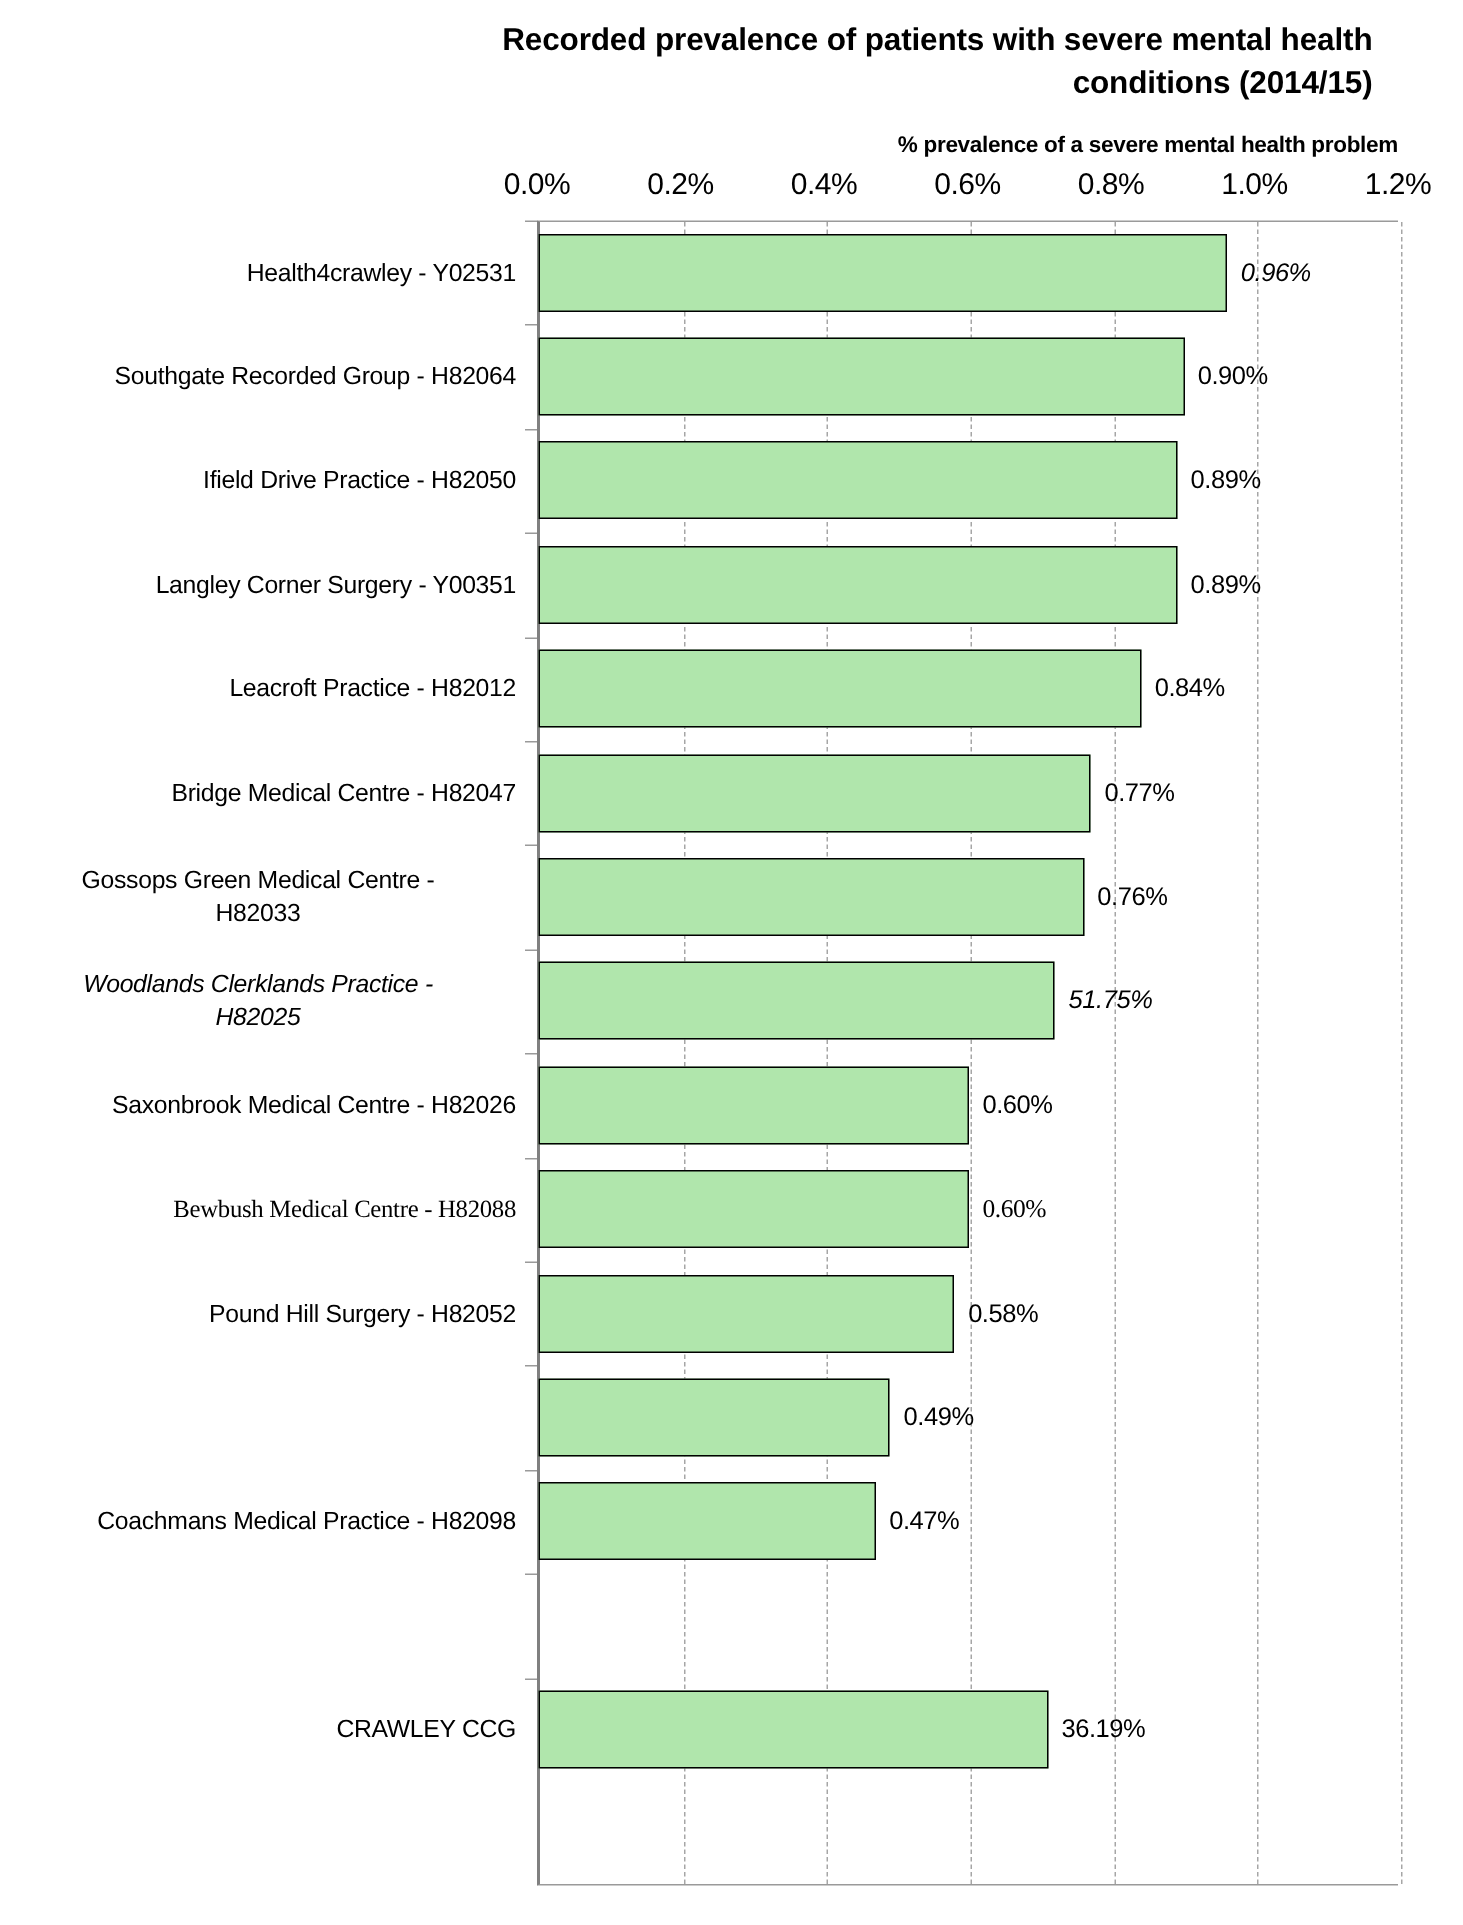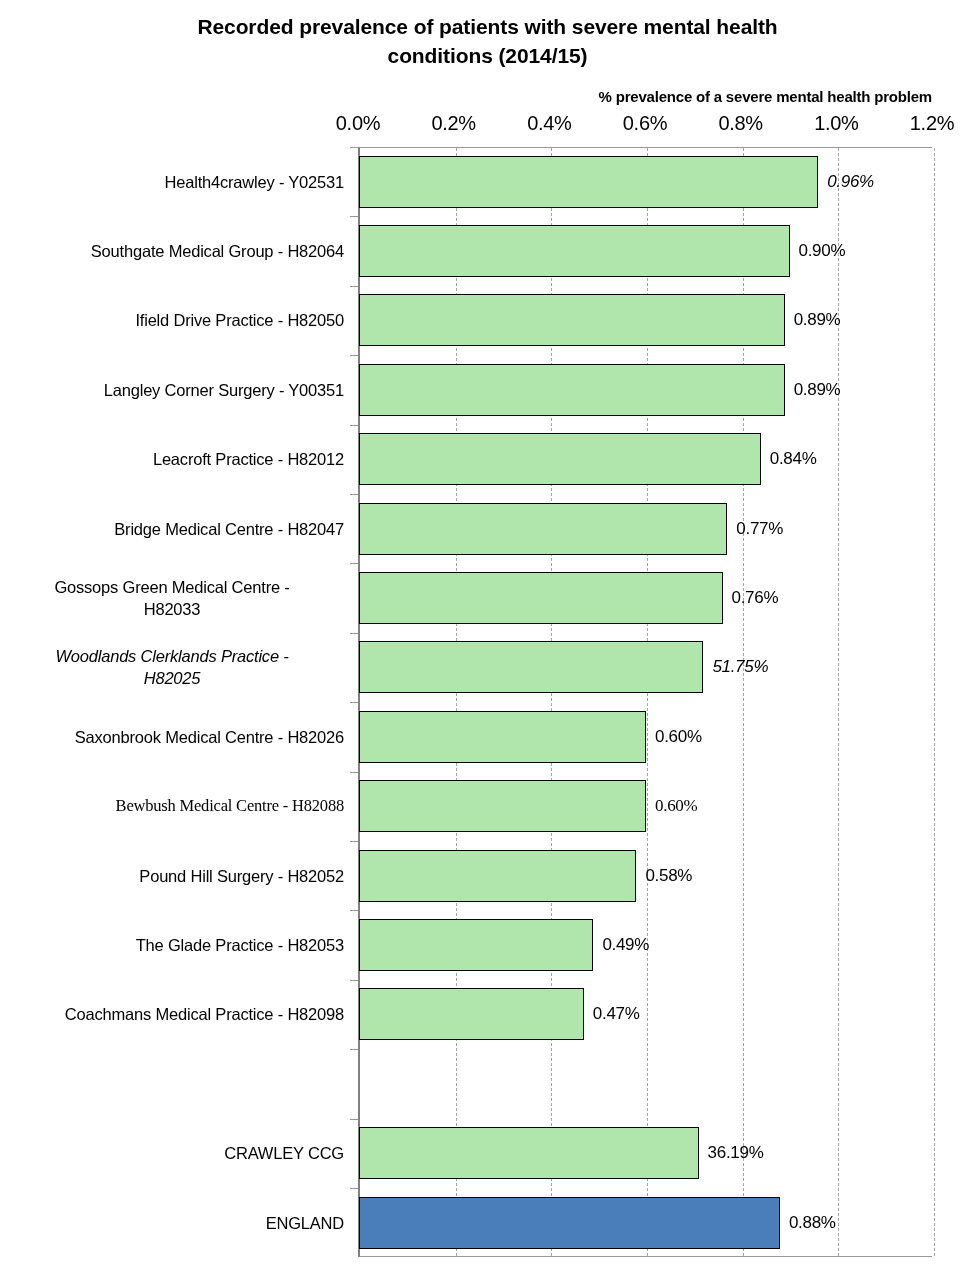--- a/index.html
+++ b/index.html
@@ -15,21 +15,21 @@
     overflow: hidden;
     position: relative;
   }
 
   
   #chart-title {
     position: absolute;
     left: 60px;
     top: 12px;
     width: 855px;
-    text-align: center;
+    text-align: right;
     font-size: 21px;
     font-weight: bold;
     line-height: 29px;
     letter-spacing: -0.1px;
   }
 
   
   #axis-title {
     position: absolute;
     left: 358px;
@@ -178,21 +178,21 @@
           <span>Health4crawley - Y02531</span>
         </div>
       </div>
       <div class="bar" style="width: 459.2px; height: 52px;"></div>
       <div class="bar-value" style="left: 827.2px; font-style: italic;">0.96%</div>
     </div>
     <div class="row" style="top: 69.4px; height: 69.4px;">
       <div class="cat-tick" style="top: 0px;"></div>
       <div class="cat-label">
         <div>
-          <span>Southgate Medical Group - H82064</span>
+          <span>Southgate Recorded Group - H82064</span>
         </div>
       </div>
       <div class="bar" style="width: 430.5px; height: 52px;"></div>
       <div class="bar-value" style="left: 798.5px;">0.90%</div>
     </div>
     <div class="row" style="top: 138.8px; height: 69.4px;">
       <div class="cat-tick" style="top: 0px;"></div>
       <div class="cat-label">
         <div>
           <span>Ifield Drive Practice - H82050</span>
@@ -278,25 +278,20 @@
       <div class="cat-label">
         <div>
           <span>Pound Hill Surgery - H82052</span>
         </div>
       </div>
       <div class="bar" style="width: 277.433px; height: 52px;"></div>
       <div class="bar-value" style="left: 645.433px;">0.58%</div>
     </div>
     <div class="row" style="top: 763.4px; height: 69.4px;">
       <div class="cat-tick" style="top: 0px;"></div>
-      <div class="cat-label">
-        <div>
-          <span>The Glade Practice - H82053</span>
-        </div>
-      </div>
       <div class="bar" style="width: 234.383px; height: 52px;"></div>
       <div class="bar-value" style="left: 602.383px;">0.49%</div>
     </div>
     <div class="row" style="top: 832.8px; height: 69.4px;">
       <div class="cat-tick" style="top: 0px;"></div>
       <div class="cat-label">
         <div>
           <span>Coachmans Medical Practice - H82098</span>
         </div>
       </div>
@@ -314,23 +309,13 @@
     <div class="row" style="top: 971.6px; height: 69.4px;">
       <div class="cat-tick" style="top: 0px;"></div>
       <div class="cat-label">
         <div>
           <span>CRAWLEY CCG</span>
         </div>
       </div>
       <div class="bar" style="width: 339.617px; height: 52px;"></div>
       <div class="bar-value" style="left: 707.617px;">36.19%</div>
     </div>
-    <div class="row" style="top: 1041px; height: 69.4px;">
-      <div class="cat-tick" style="top: 0px;"></div>
-      <div class="cat-label">
-        <div>
-          <span>ENGLAND</span>
-        </div>
-      </div>
-      <div class="bar blue" style="width: 420.933px; height: 52px;"></div>
-      <div class="bar-value" style="left: 788.933px;">0.88%</div>
-    </div>
   </div>
 
 </body></html>

